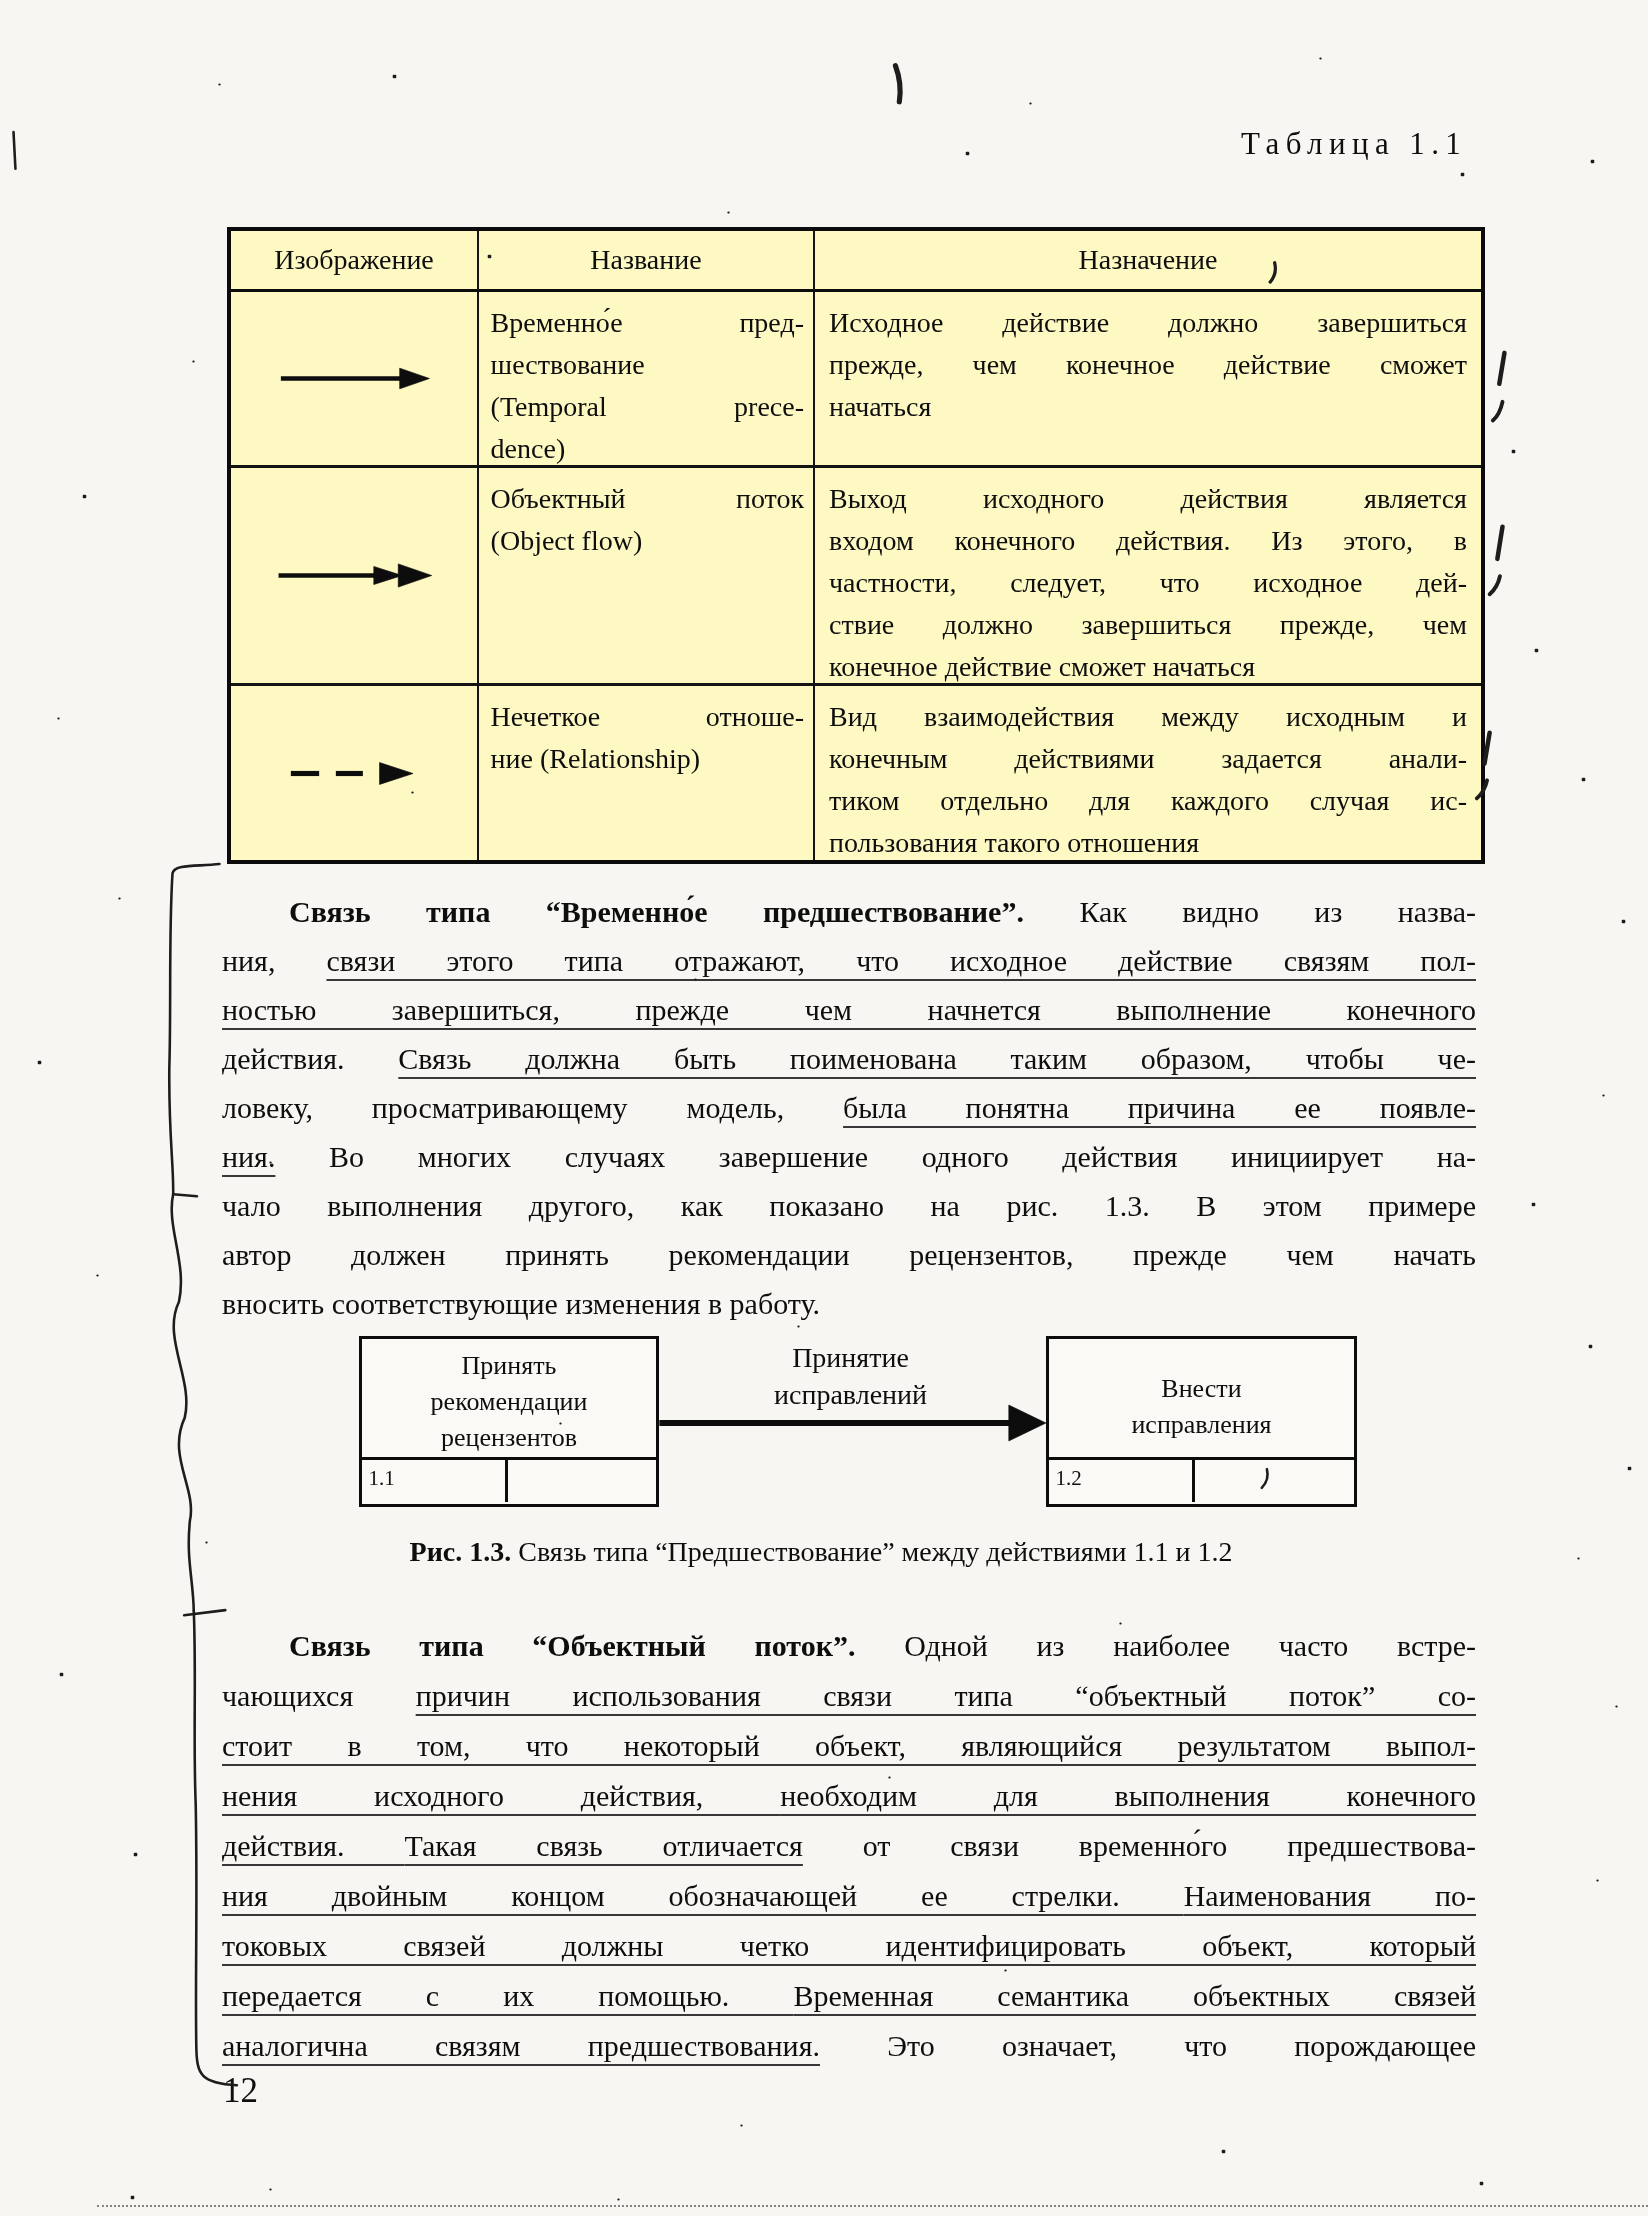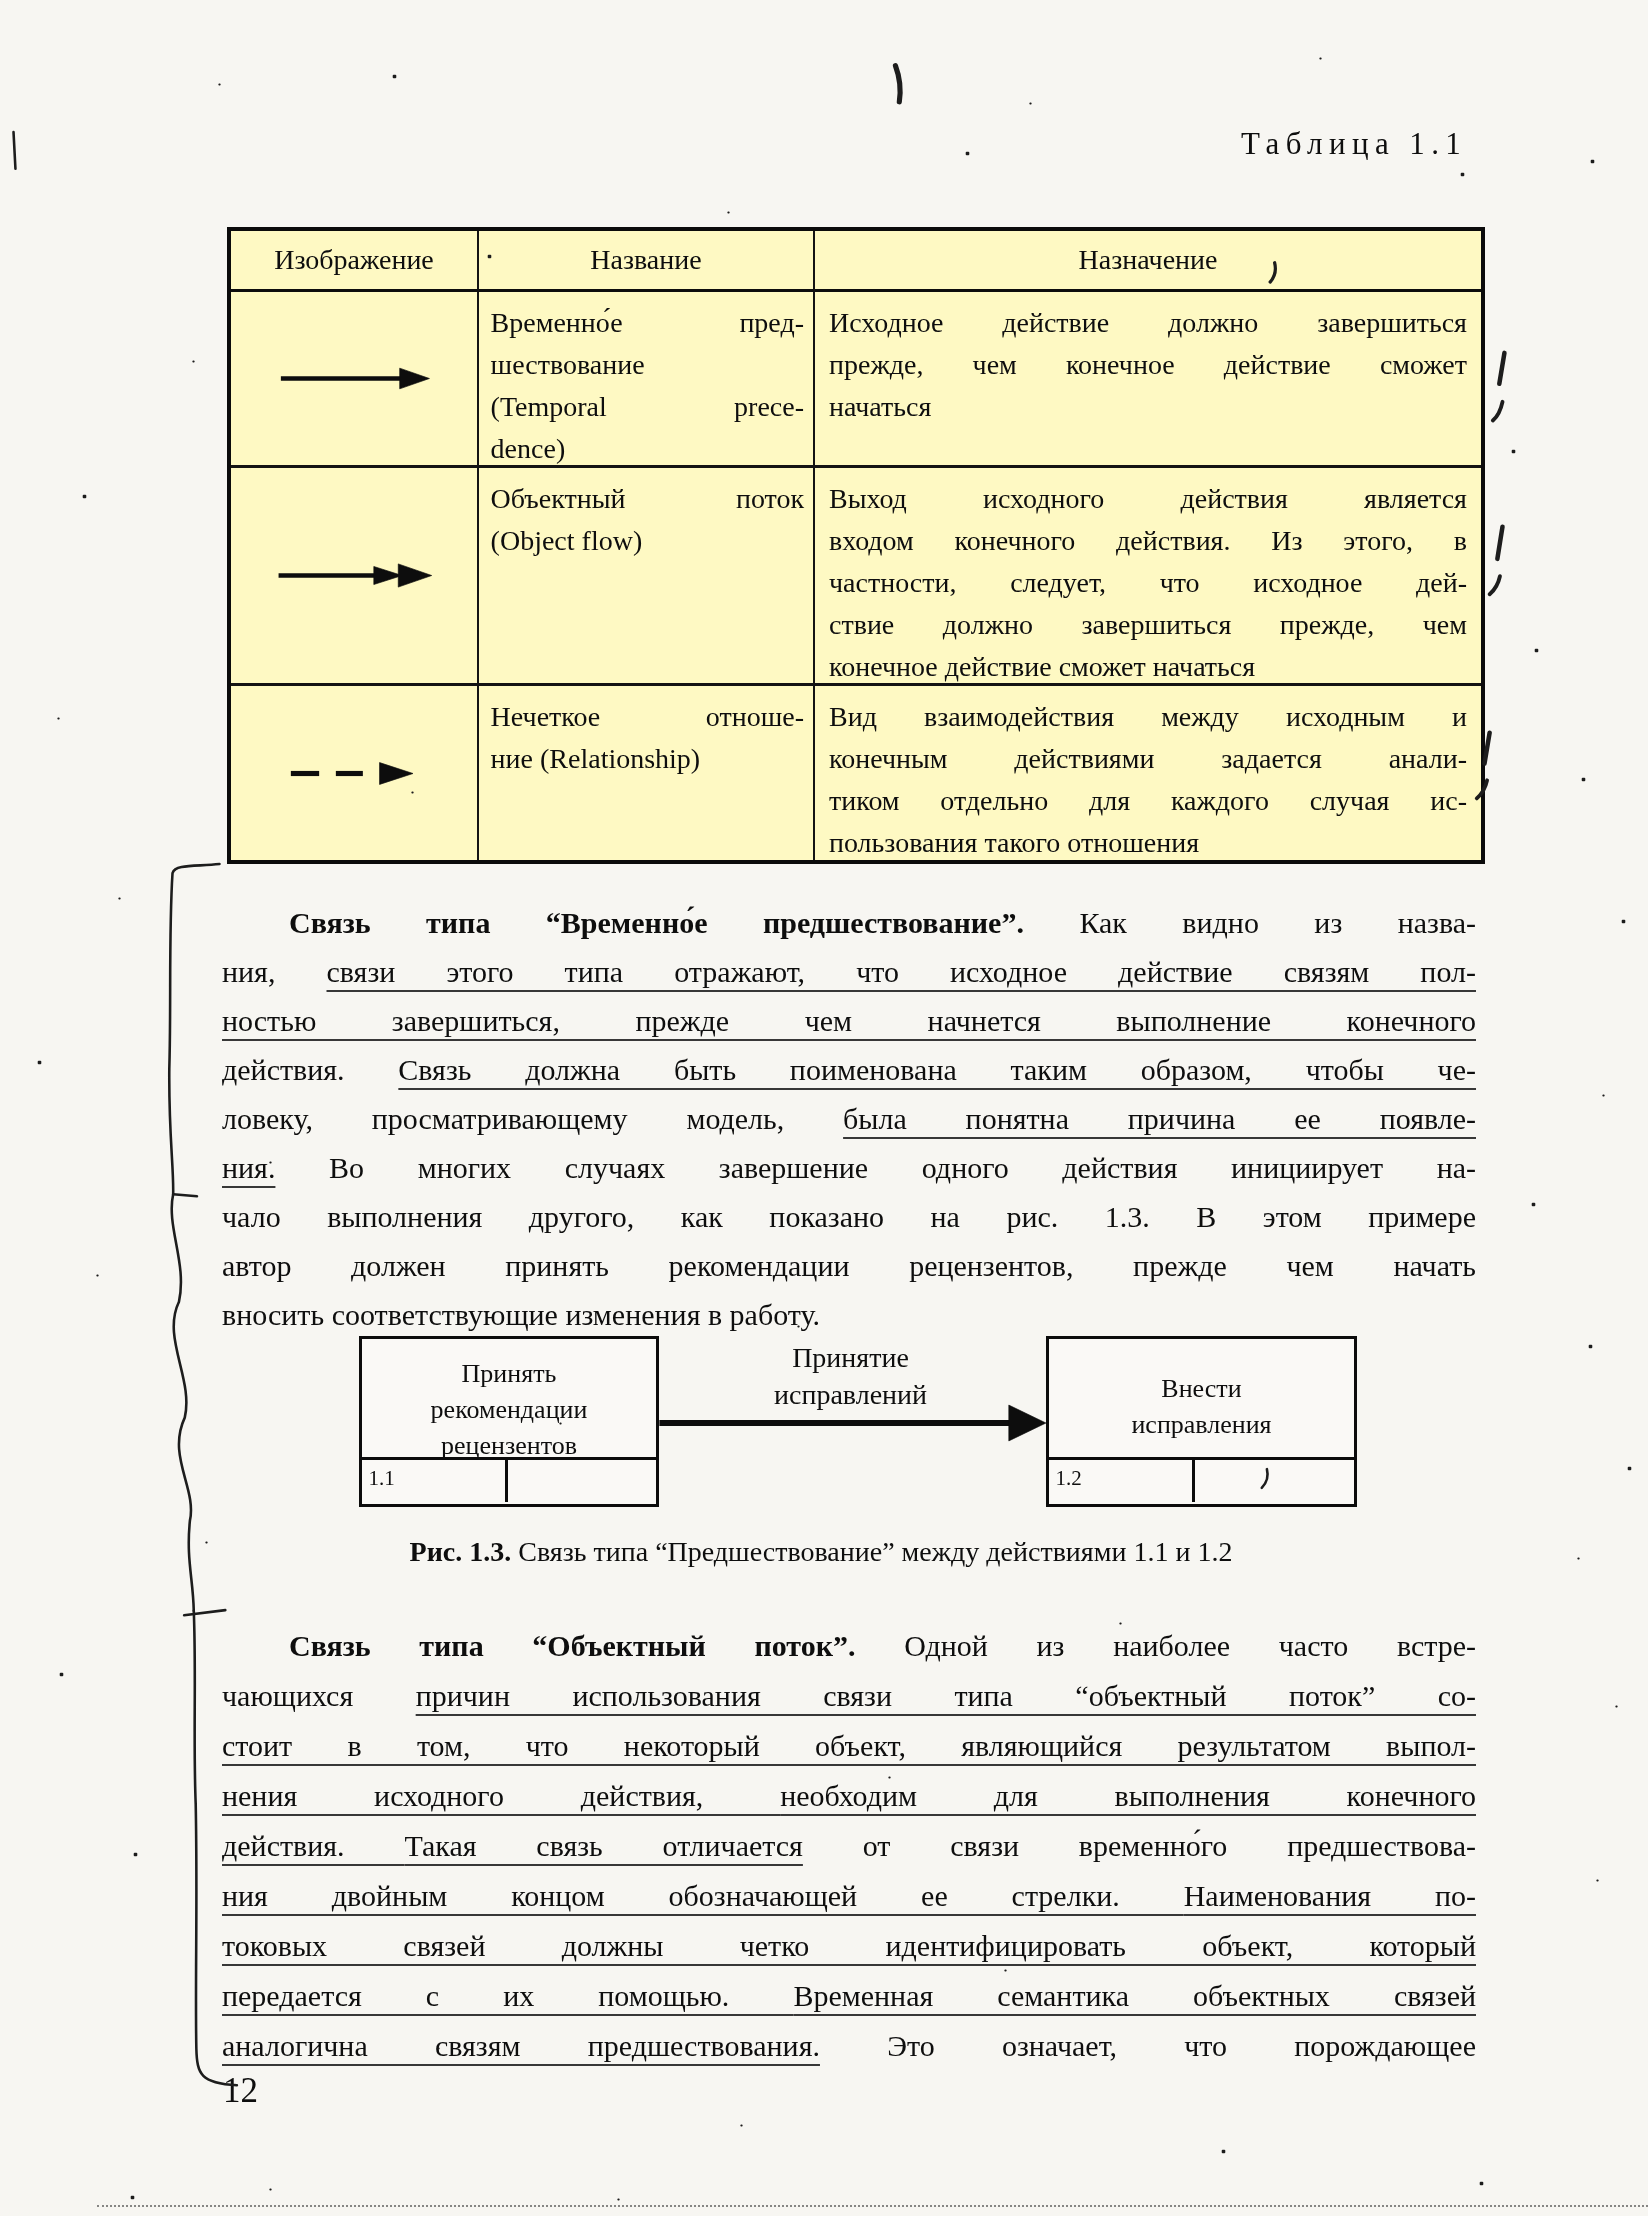--- a/index.html
+++ b/index.html
@@ -32,28 +32,28 @@
   .cell.hb{border-bottom:3.9px solid #0d0d0d;}
   .head{display:flex; align-items:center; justify-content:center; font-size:28px;}
   .icon-cell{display:flex; align-items:center; justify-content:center;}
   .name-cell{font-size:28px; line-height:42px; padding:10.3px 9px 0 11.6px;}
   .purpose-cell{font-size:28px; line-height:42px; padding:10.3px 14px 0 14px;}
   .arrow-svg{display:block;}
   .arrow-svg line, .arrow-svg polygon{stroke:#0d0d0d; fill:#0d0d0d;}
   
   .para{position:absolute; left:222px; width:1254px; font-size:30px; line-height:49px;}
   .para .ln.indent{text-indent:67px;}
-  .p1{top:887px;margin-top:11px;}
+  .p1{top:887px;}
   .p2{top:1621px; line-height:50px;}
   
   .fbox{position:absolute; border:3.9px solid #0c0c0c; box-sizing:border-box; background:#faf9f6;}
   .fbox-l{left:359px; top:1336px; width:300px; height:171px;}
   .fbox-r{left:1046px; top:1336px; width:311px; height:171px;}
   .fmain{box-sizing:border-box; height:118px; font-size:26px; line-height:36px;}
-  .fbox-l .fmain{padding-top:17px;}
+  .fbox-l .fmain{padding-top:9px;}
   .fbox-r .fmain{padding-top:32px;}
   .fstrip{box-sizing:border-box; border-top:3.2px solid #0c0c0c; height:45px; display:flex;}
   .fcell-id{box-sizing:border-box; width:146px; border-right:3.2px solid #0c0c0c; font-size:21px; padding:6.4px 0 0 6.4px;}
   .fcell-empty{flex:1;}
   .fig-arrow{position:absolute; left:649px; top:1391px;}
   .fig-arrow line, .fig-arrow polygon{stroke:#0d0d0d; fill:#0d0d0d;}
   .arrow-label{position:absolute; left:670px; top:1339px; width:361px; font-size:28px; line-height:37px;}
   .caption{position:absolute; left:193px; top:1536px; width:1256px; font-size:28px;}
   
   .page-num{position:absolute; left:223px; top:2071px; font-size:35px;}

